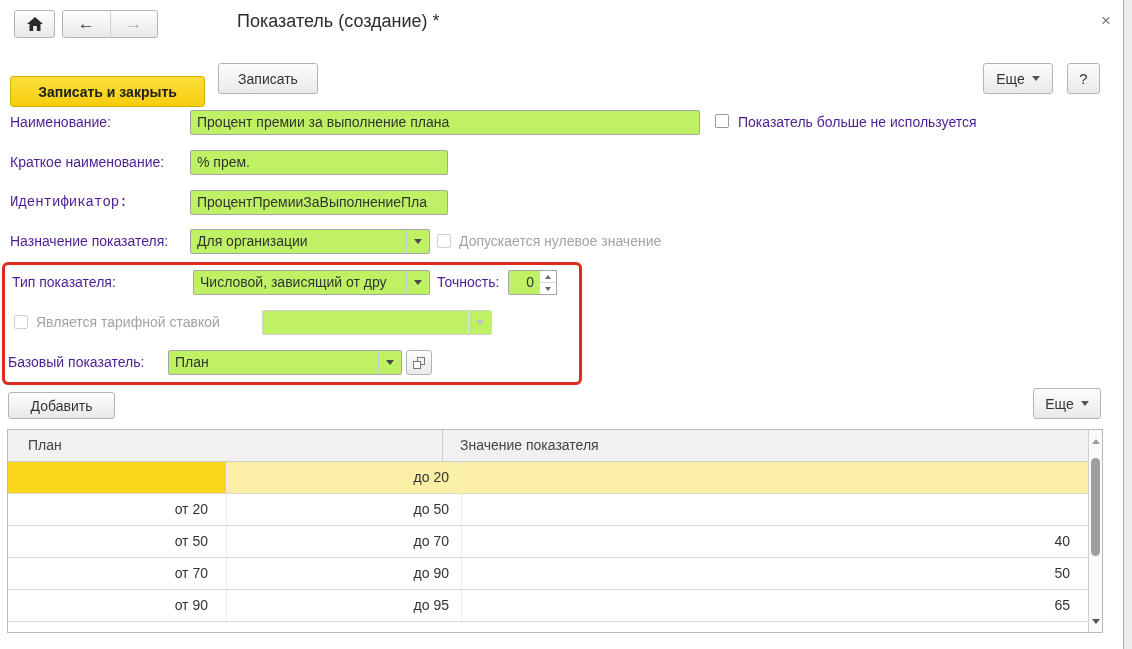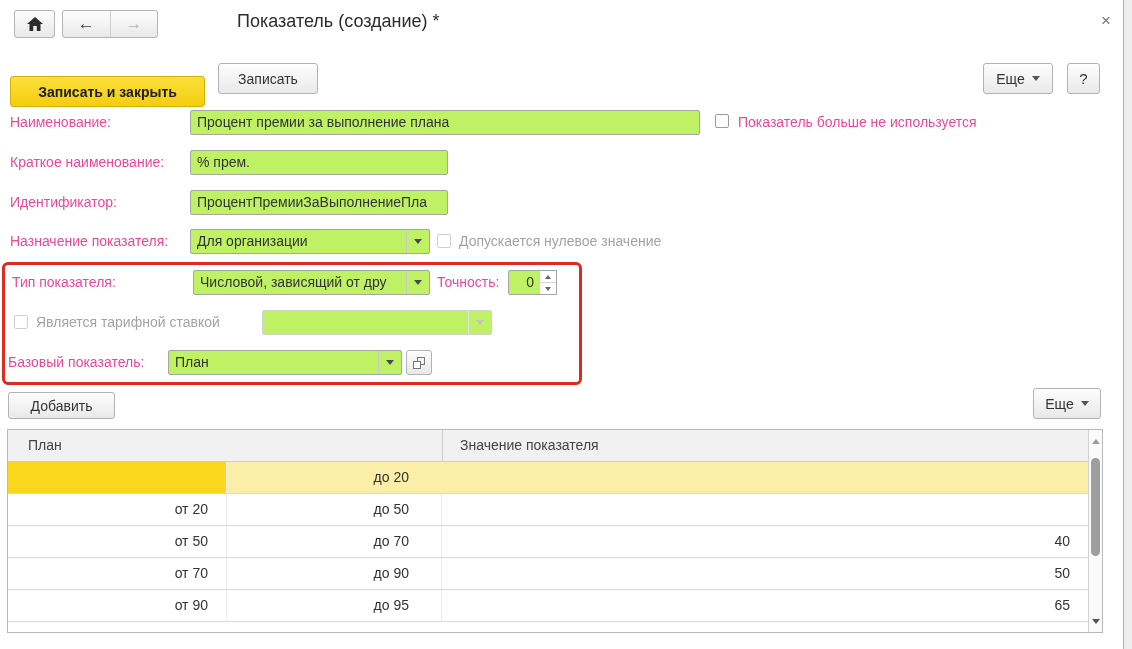--- a/index.html
+++ b/index.html
@@ -38,21 +38,21 @@
   
   .home-btn { left:14px; top:10px; width:41px; height:28px; }
   .nav-group { left:62px; top:10px; width:96px; height:28px; display:flex;
                border:1px solid #b3b3b3; border-radius:3px;
                background:linear-gradient(#fdfdfd,#e9e9e9); }
   .nav-half { flex:1; display:flex; align-items:center; justify-content:center;
               font-size:17px; font-weight:bold; color:#3a3a3a; cursor:pointer; }
   .nav-half.fwd { border-left:1px solid #cfcfcf; color:#b4b4b4; }
 
   
-  .lbl { font-size:14px; color:#ec4899; white-space:nowrap; }
+  .lbl { font-size:14px; color:#4c1d95; white-space:nowrap; }
   .lbl.dis { color:#a3a3a3; }
   .field {
     position:absolute; height:25px; border:1px solid #a6a6a6; border-radius:2px;
     background:#bef264; font-size:14px; color:#333; line-height:23px;
     padding:0 6px; white-space:nowrap; overflow:hidden;
   }
   .combo { display:flex; align-items:center; padding:0; }
   .combo .val { flex:1; padding:0 6px; overflow:hidden; white-space:nowrap; }
   .combo .arrow { width:23px; align-self:stretch; display:flex; align-items:center;
                   justify-content:center; border-left:1px solid #c9c9c9; cursor:pointer; }
@@ -93,21 +93,21 @@
   .grid-head .h1 { position:absolute; left:20px; top:0; line-height:31px;
                    font-size:14px; color:#444; }
   .grid-head .h2 { position:absolute; left:452px; top:0; line-height:31px;
                    font-size:14px; color:#444; }
   .grid-head .hdiv { position:absolute; left:434px; top:0; bottom:0; width:1px; background:#cdcdcd; }
   .grow { position:absolute; left:0; right:14px; height:32px;
           border-bottom:1px solid #d9d9d9; font-size:14px; color:#333; }
   .grow .c { position:absolute; top:0; height:31px; line-height:31px;
              text-align:right; overflow:hidden; }
   .grow .c1 { left:0; width:219px; padding-right:18px; border-right:1px solid #ececec; }
-  .grow .c2 { left:219px; width:215px; padding-right:32px; border-right:1px solid #ececec; }
+  .grow .c2 { left:219px; width:235px; padding-right:12px; border-right:1px solid #ececec; }
   .grow .c3 { left:434px; right:0; padding-right:18px; }
   .grow.sel { background:#fbefa7; }
   .grow.sel .c1 { background:#fad71d; }
 
   
   .vscroll { position:absolute; top:0; right:0; bottom:0; width:14px;
              background:#fafafa; border-left:1px solid #d0d0d0; }
   .vscroll .ar { position:absolute; left:0; width:13px; height:14px;
                  display:flex; align-items:center; justify-content:center; cursor:pointer; }
   .vscroll .ar.up { top:4px; }
@@ -153,21 +153,21 @@
 <div class="abs btn" style="left:1067px;top:63px;width:33px;height:31px;font-size:15px;">?</div>
 
 <div class="abs lbl" style="left:10px;top:114px;">Наименование:</div>
 <div class="field" style="left:190px;top:110px;width:510px;">Процент премии за выполнение плана</div>
 <div class="checkbox" style="left:715px;top:114px;"></div>
 <div class="abs lbl" style="left:738px;top:114px;">Показатель больше не используется</div>
 
 <div class="abs lbl" style="left:10px;top:154px;">Краткое наименование:</div>
 <div class="field" style="left:190px;top:150px;width:258px;">% прем.</div>
 
-<div class="abs lbl" style="left:10px;top:194px;">Идентификатор:</div>
+<div class="abs lbl" style="left:10px;top:194px;font-family:Liberation Mono, monospace;">Идентификатор:</div>
 <div class="field" style="left:190px;top:190px;width:258px;">ПроцентПремииЗаВыполнениеПла</div>
 
 <div class="abs lbl" style="left:10px;top:233px;">Назначение показателя:</div>
 <div class="field combo" style="left:190px;top:229px;width:240px;">
   <span class="val">Для организации</span>
   <span class="arrow">
       <i></i>
     </span>
 </div>
 <div class="checkbox dis" style="left:437px;top:234px;"></div>

